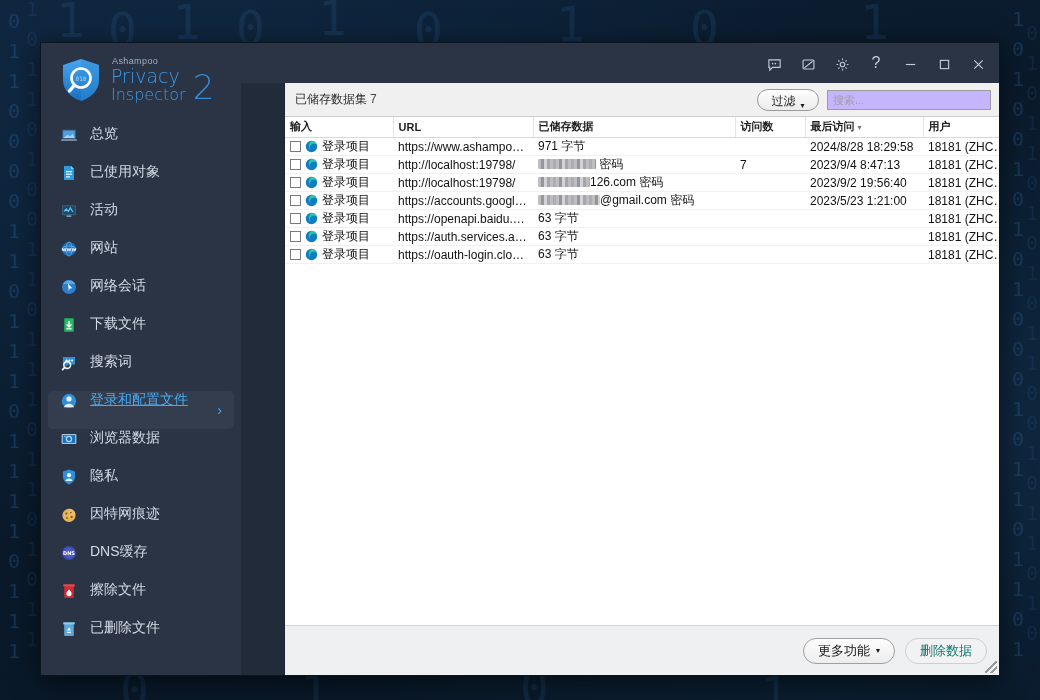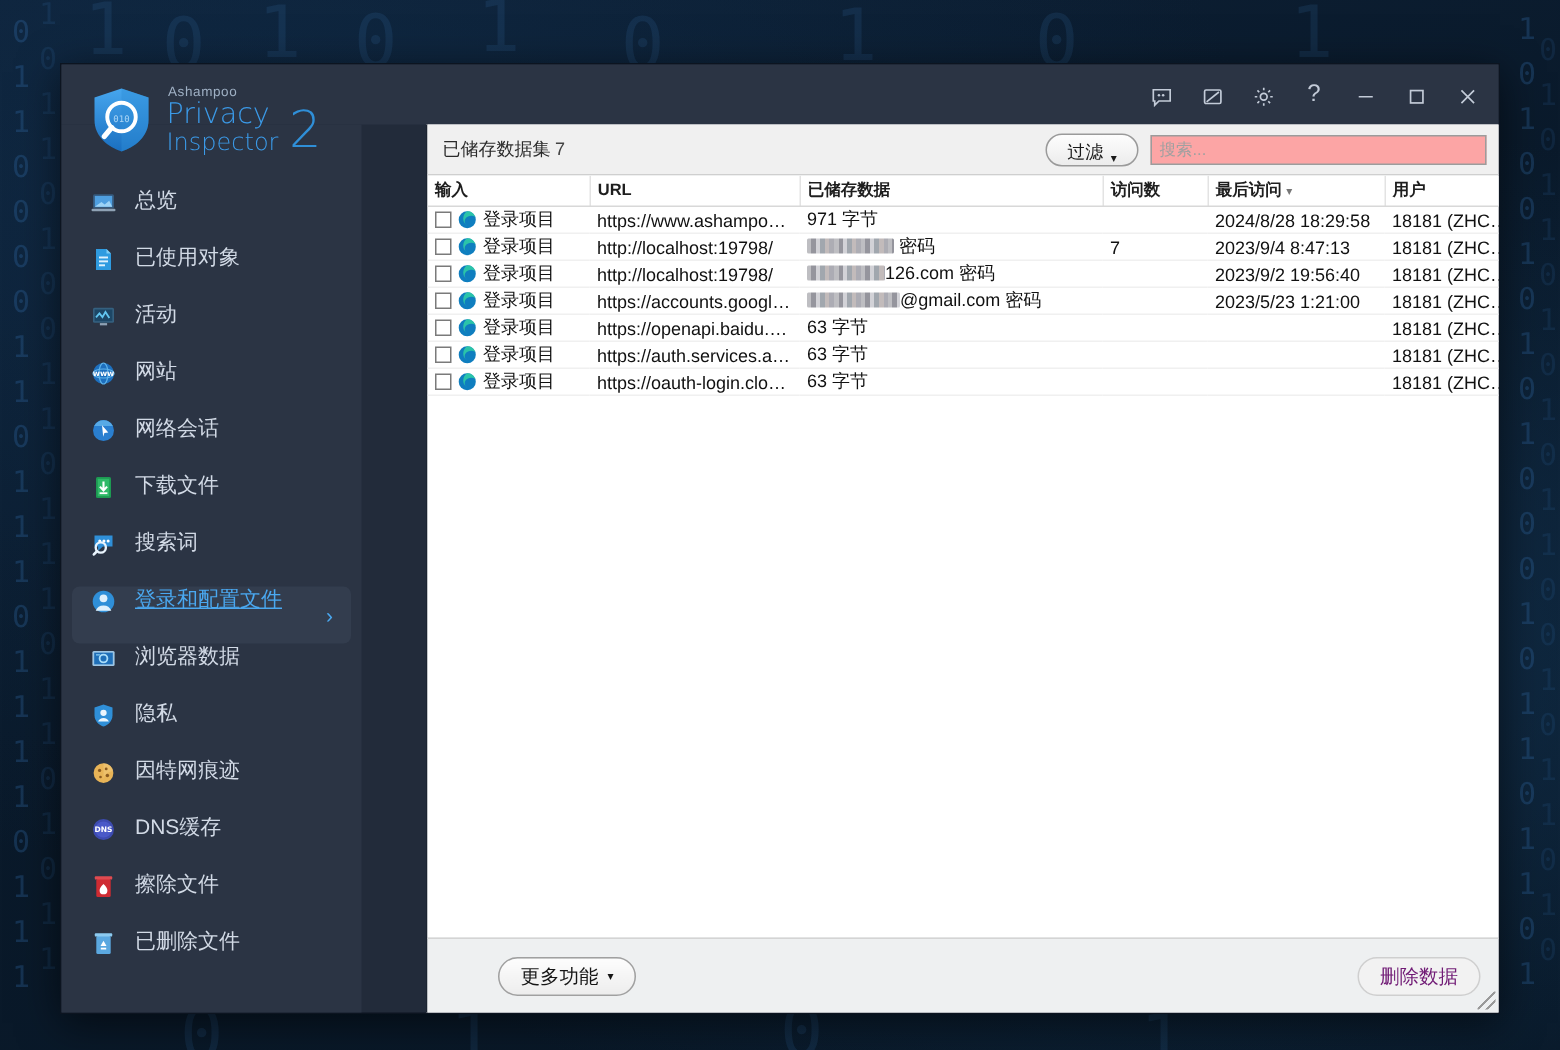--- a/index.html
+++ b/index.html
@@ -157,22 +157,22 @@
     border: 1px solid #9a9a9a;
     border-radius: 11px;
     display: flex; align-items: flex-end; justify-content: center;
     gap: 5px;
     font-size: 12px; color: #1a1a1a;
     padding: 0 10px;
     cursor: default;
   }
   #filterBtn .ar { font-size: 8px; }
   #searchBox {
-    width: 224px; height: 20px;
-    background: #fca5a5;
+    width: 164px; height: 20px;
+    background: #c4b5fd;
     border: 1px solid #9c9c9c;
     font-size: 11px;
     color: #333;
     padding: 0 5px;
     outline: none;
   }
   #searchBox::placeholder { color: #a0a0a0; }
 
   
   #tablewrap {
@@ -227,37 +227,37 @@
         #9aa0a8 9px 12px, #bdb6b6 12px 15px, #a6a6ae 15px 18px);
     filter: blur(0.4px);
     opacity: .92;
   }
 
   
   #bottombar {
     height: 50px; flex: 0 0 50px;
     background: #eef0f1;
     border-top: 1px solid #d4d4d4;
-    display: flex; align-items: center; justify-content: space-between;
-    padding-right: 12px; gap: 21px;
+    display: flex; align-items: center; justify-content: flex-end;
+    padding-right: 12px; gap: 10px;
     position: relative;
     padding-left: 47px;
   }
   .btn {
     height: 26px;
     background: linear-gradient(#fdfdfd,#ededed);
     border: 1px solid #a0a0a0;
     border-radius: 13px;
     font-size: 13px; color: #161616;
     padding: 0 14px;
     display:flex; align-items:center; gap:6px;
     cursor: default;
   }
   .btn.disabled {
-    color: #701a75;
+    color: #0f766e;
     border-color: #cfcfcf;
     background: #f2f2f2;
   }
   .btn .ar { font-size: 8px; }
   #resizer {
     position: absolute; right: 2px; bottom: 2px;
     width: 12px; height: 12px;
     background:
       linear-gradient(135deg, transparent 45%, #9a9a9a 45%, #9a9a9a 55%, transparent 55%),
       linear-gradient(135deg, transparent 70%, #9a9a9a 70%, #9a9a9a 80%, transparent 80%);

